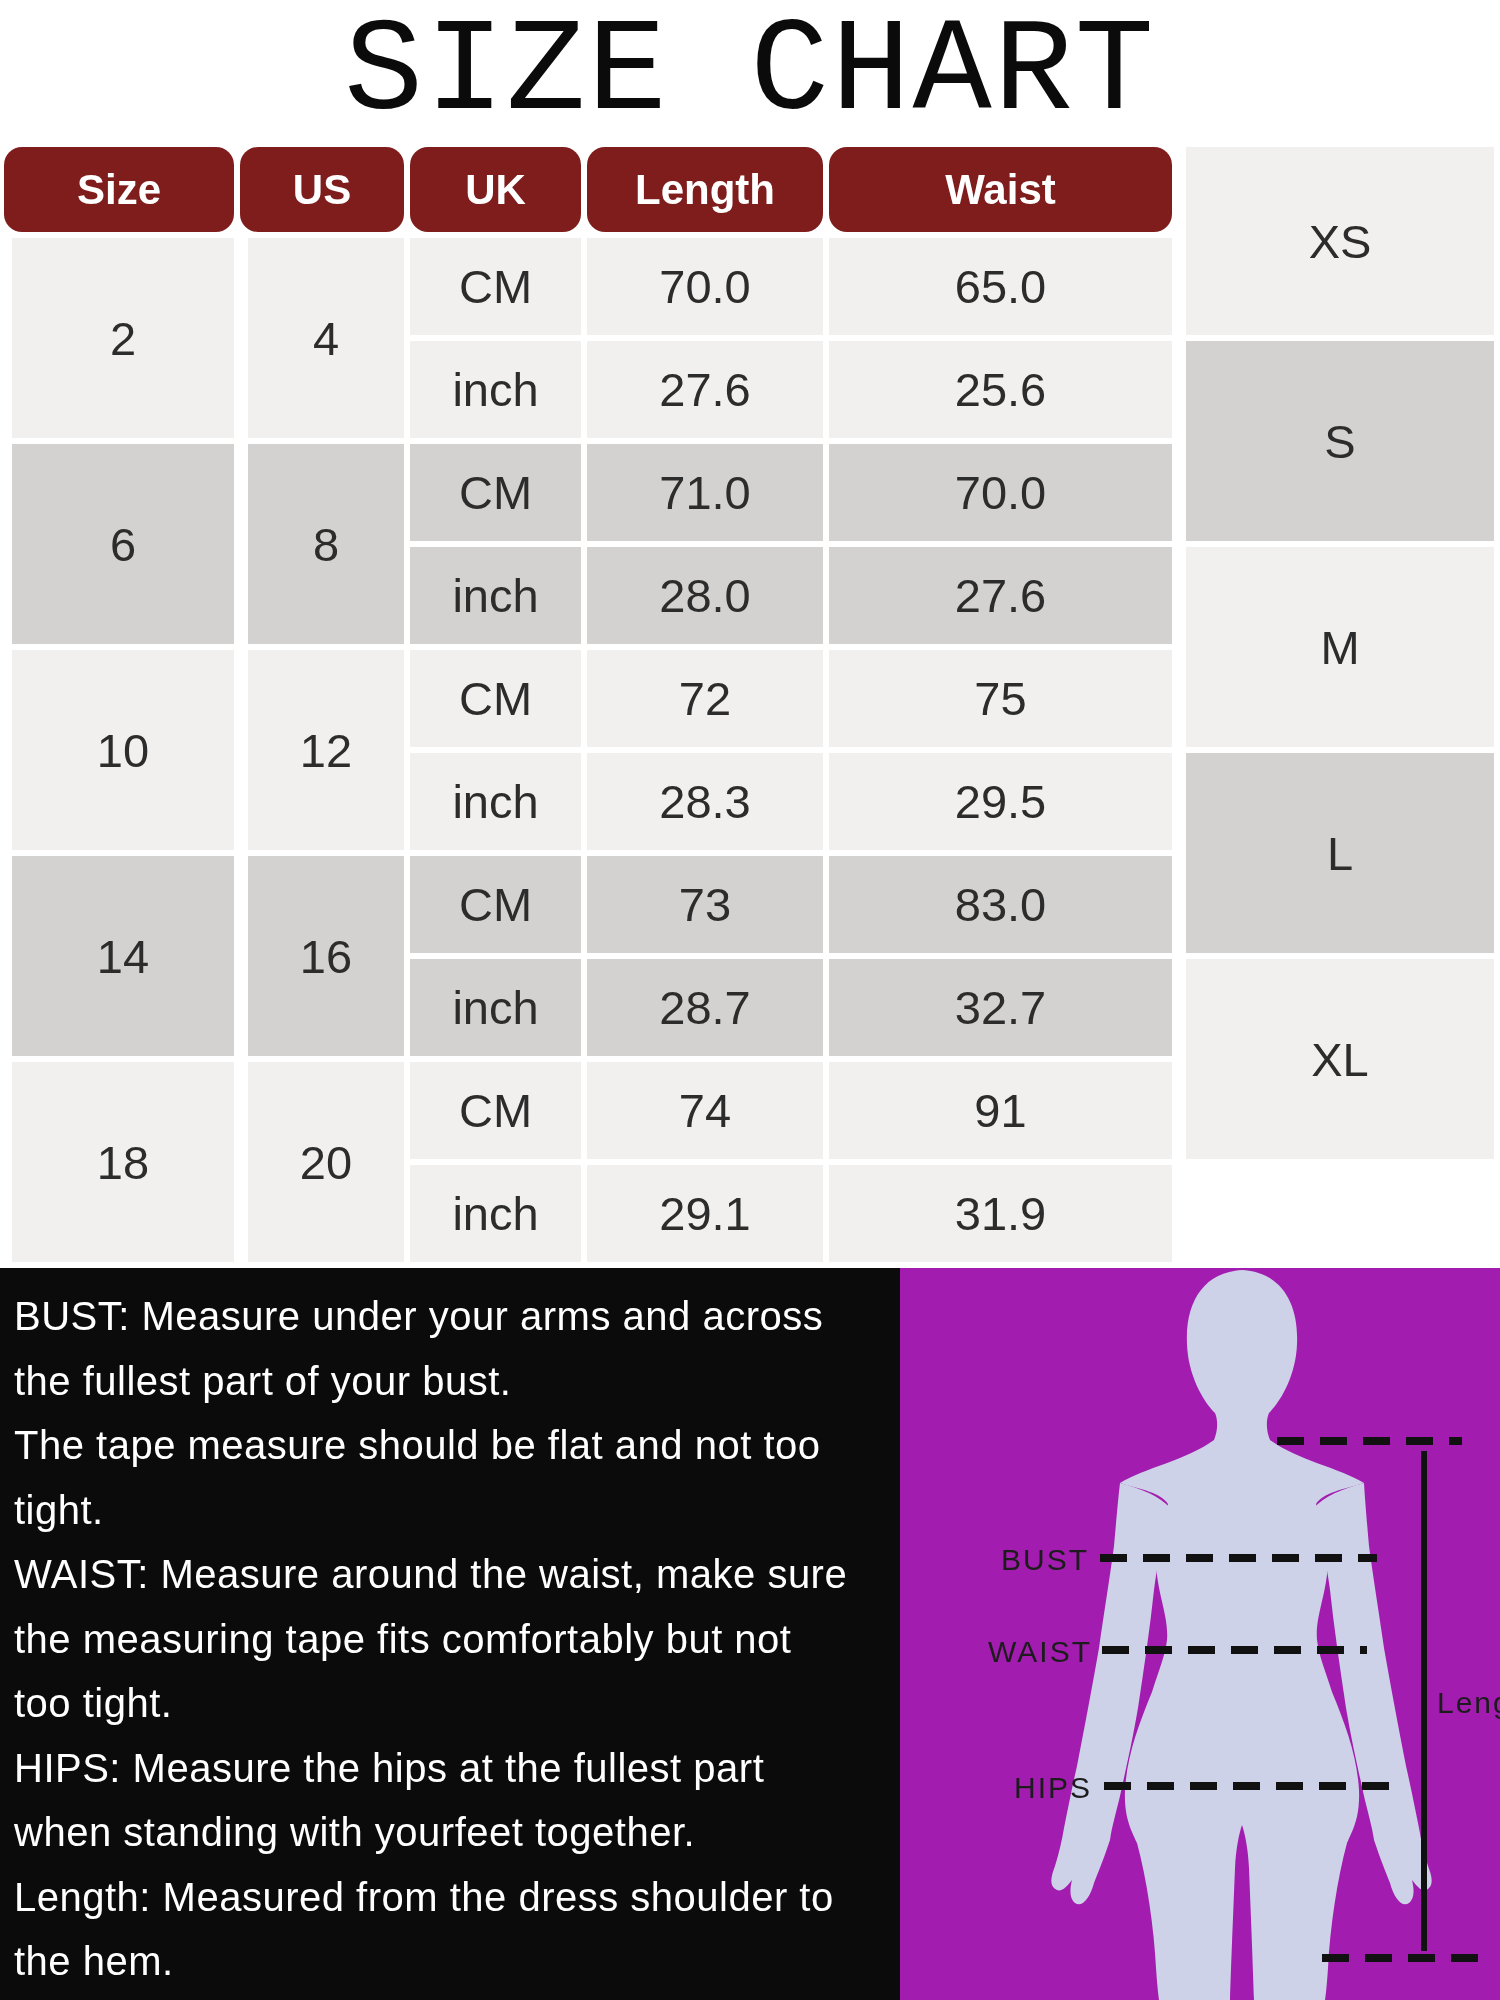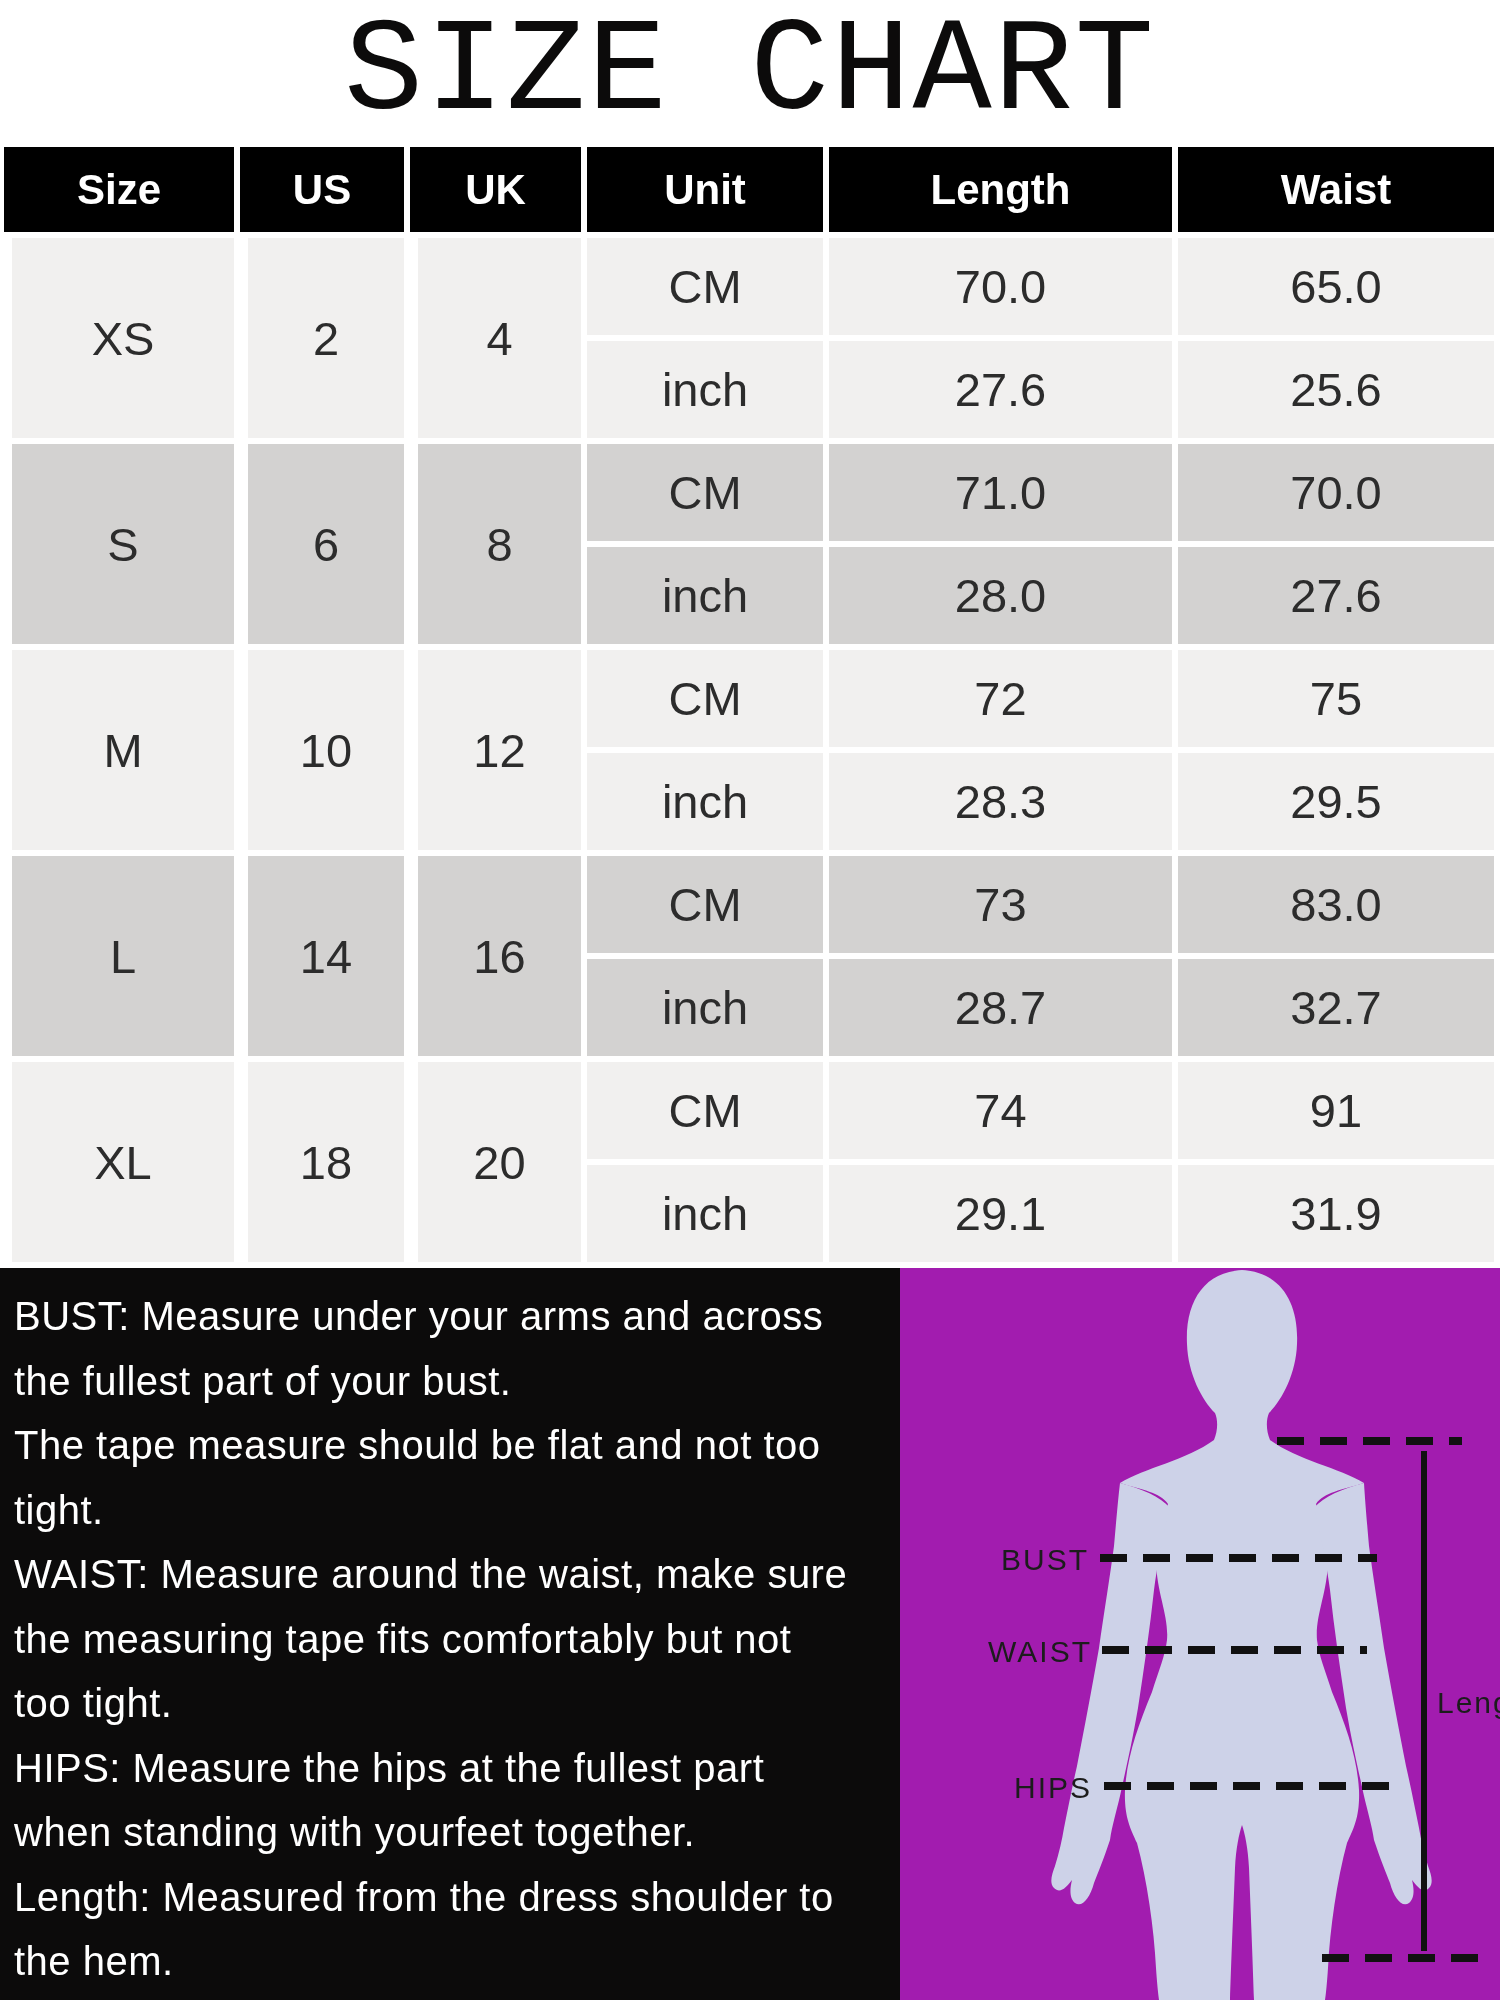--- a/index.html
+++ b/index.html
@@ -22,21 +22,21 @@
     grid-template-columns:230px 164px 171px 236px 343px 316px;
     grid-template-rows:85px repeat(10,97px);
     gap:6px;
     background:#ffffff;
   }
   .cell{
     display:flex;align-items:center;justify-content:center;
     font-size:47px;color:#2c2c2c;
   }
   .th{
-    background:#000000;color:#ffffff;font-weight:bold;font-size:42px;
+    background:#7f1d1d;color:#ffffff;font-weight:bold;font-size:42px;border-radius:18px;
   }
   .span2{grid-row:span 2;margin-left:8px;}
   .light{background:#f1f0ef;}
   .dark{background:#d3d2d1;}
   
   .info-box{
     position:absolute;left:0;top:1268px;width:900px;height:864px;
     background:#0c0b0b;color:#ffffff;
     padding:16px 0 0 14px;box-sizing:border-box;
   }
@@ -59,21 +59,20 @@
 </head>
 <body>
 
 <div class="page-title">SIZE CHART</div>
 
 <div class="size-table">
 
   <div class="cell th">Size</div>
   <div class="cell th">US</div>
   <div class="cell th">UK</div>
-  <div class="cell th">Unit</div>
   <div class="cell th">Length</div>
   <div class="cell th">Waist</div>
 
   <div class="cell span2 light">XS</div>
   <div class="cell span2 light">2</div>
   <div class="cell span2 light">4</div>
   <div class="cell light">CM</div>
   <div class="cell light">70.0</div>
   <div class="cell light">65.0</div>
   <div class="cell light">inch</div>

